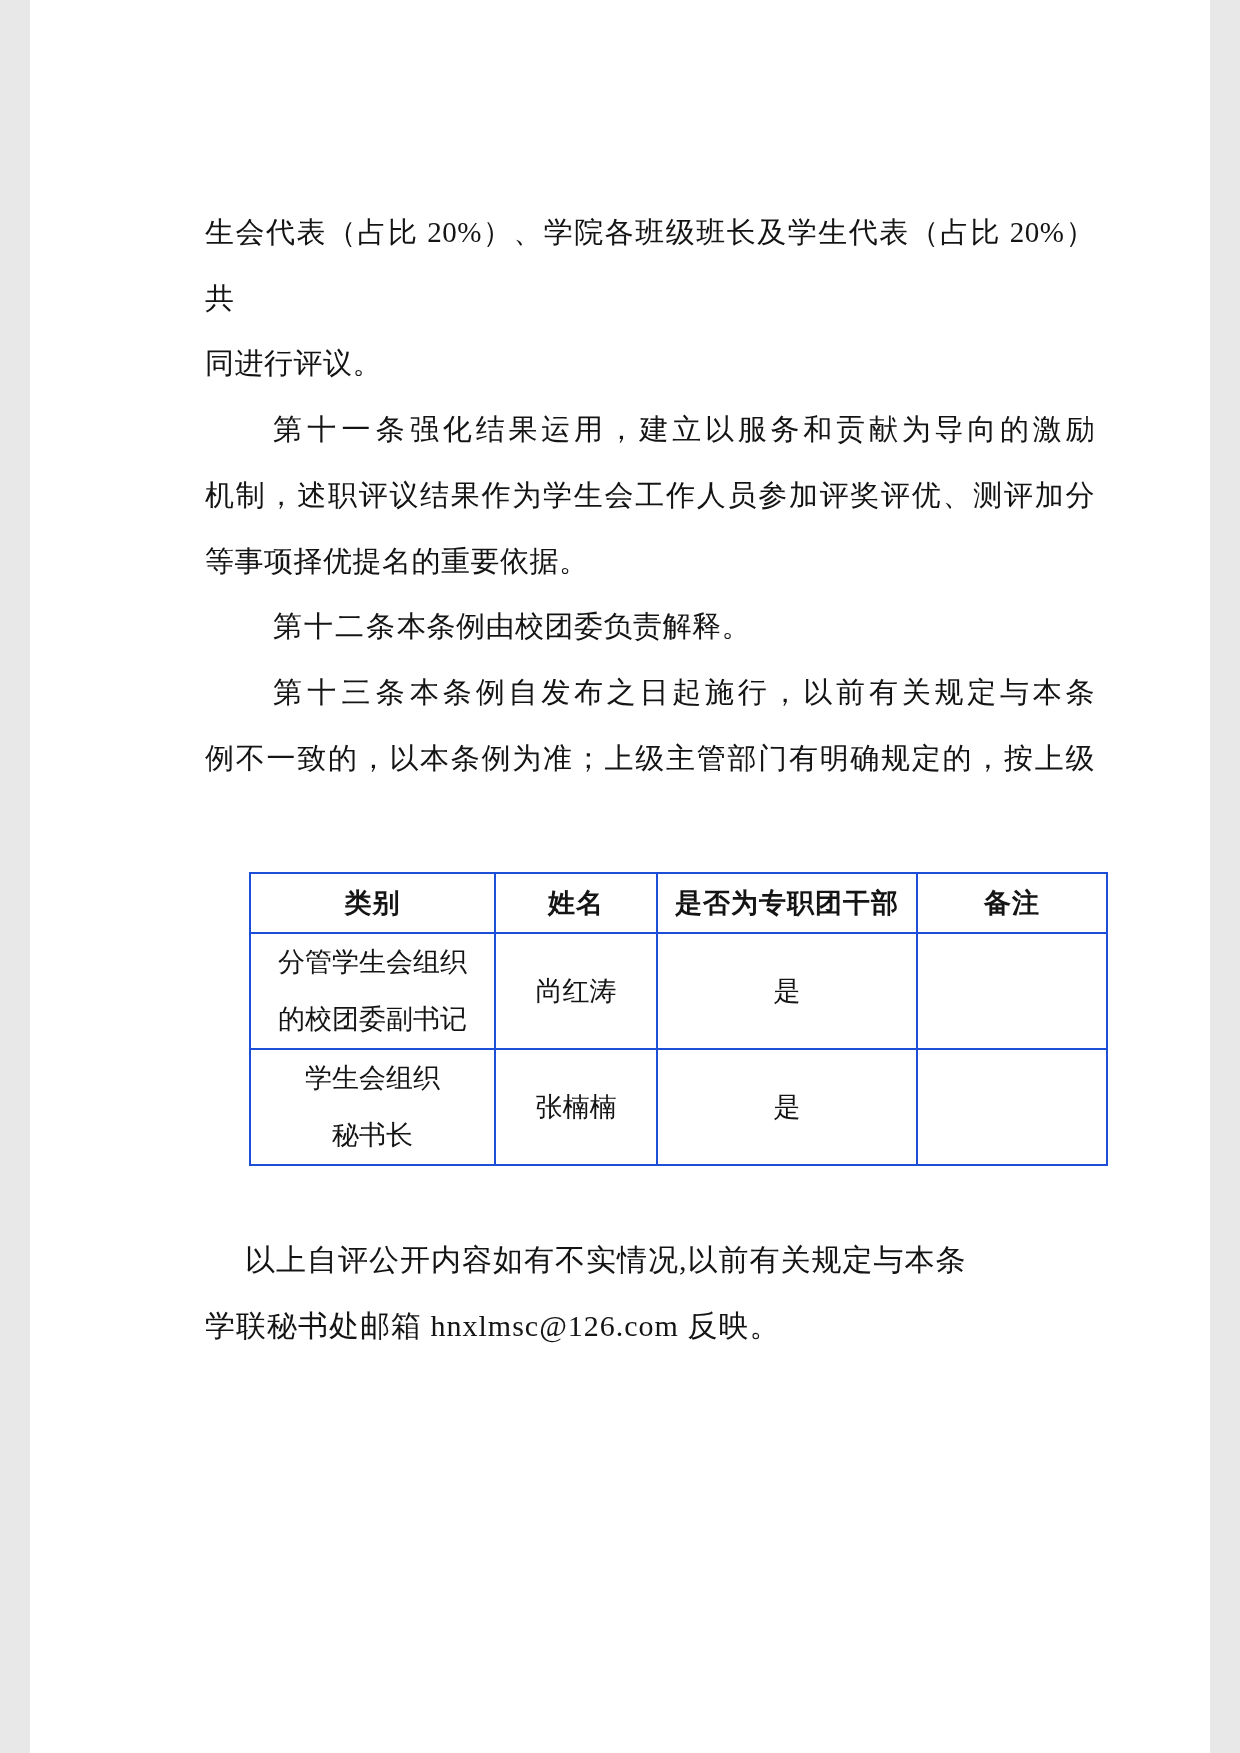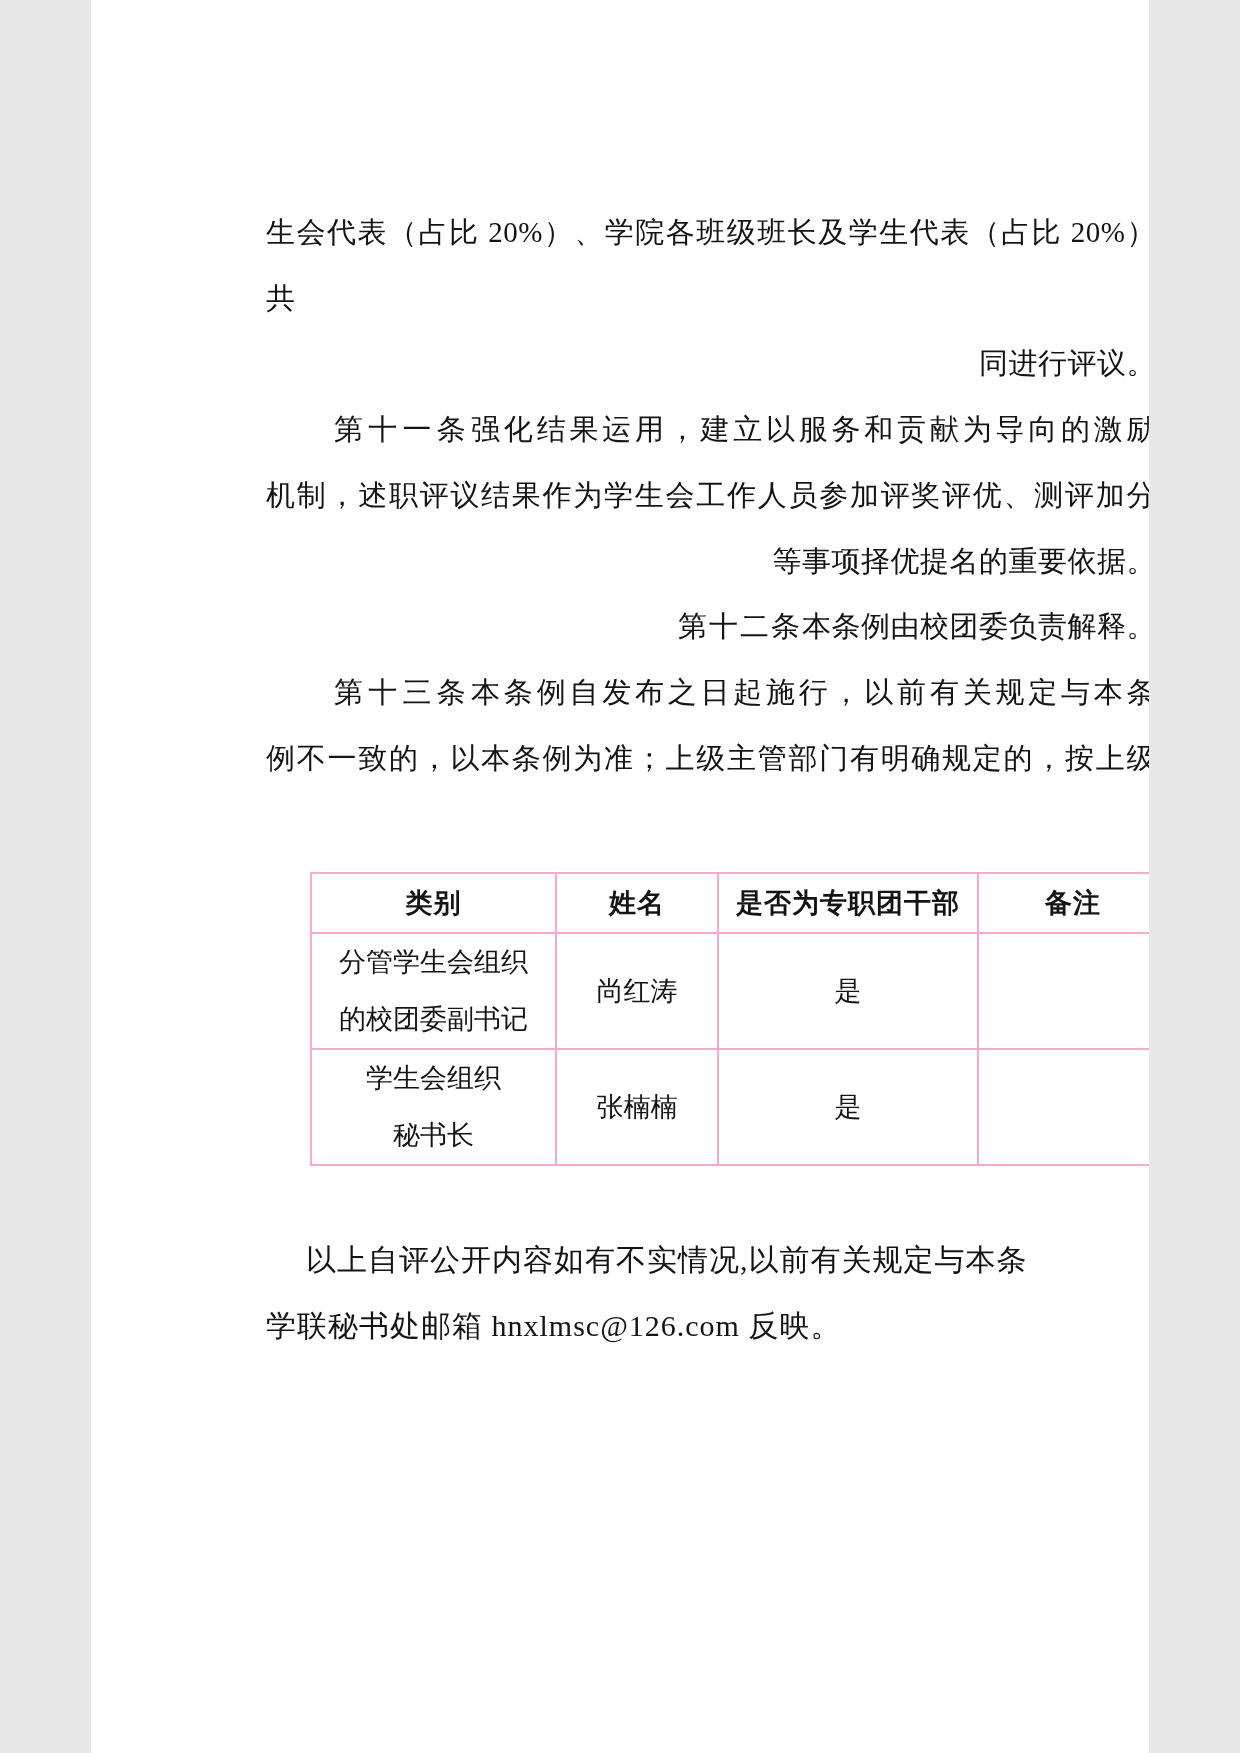--- a/index.html
+++ b/index.html
@@ -1,31 +1,31 @@
 <!DOCTYPE html>
 <html><head>
 <meta charset="utf-8">
 <style>
   html,body{margin:0;padding:0;background:#e8e8e8;}
   .page{
     position:relative;
-    width:1058px;height:1753px;
+    width:1180px;height:1753px;
     background:#ffffff;
     margin:0 auto;
     overflow:hidden;
     color:#141414;
     font-family:"Liberation Serif","DejaVu Serif",serif;
   }
   
   .doc-body{
     position:absolute;left:175px;top:200px;width:890px;
     font-size:29px;line-height:65.7px;
     letter-spacing:0.5px;
   }
-  .line{white-space:nowrap;text-align:right;}
+  .line{white-space:nowrap;}
   .line.fill{white-space:normal;text-align:justify;text-align-last:justify;}
   .line.indent{text-indent:68px;}
   .law-label{font-weight:normal;letter-spacing:2px;}
   
   .section-heading{
     position:absolute;left:220px;top:805px;
     font-family:"Liberation Sans","DejaVu Sans",sans-serif;
     font-weight:bold;font-size:34px;line-height:40px;
     letter-spacing:1px;
   }
@@ -34,21 +34,21 @@
     position:absolute;left:219px;top:872px;
     border-collapse:collapse;table-layout:fixed;
     width:857px;
     font-size:27px;
   }
   .resp-table col.c1{width:245px;}
   .resp-table col.c2{width:162px;}
   .resp-table col.c3{width:260px;}
   .resp-table col.c4{width:190px;}
   .resp-table th,.resp-table td{
-    border:2px solid #f9a8d4;
+    border:2px solid #1d4ed8;
     text-align:center;vertical-align:middle;
     padding:0;
     font-weight:normal;
   }
   .resp-table th{height:58px;font-weight:bold;letter-spacing:1px;}
   .resp-table tr.r1 td{height:114px;}
   .resp-table tr.r2 td{height:111px;}
   .cat-line{line-height:57px;}
   
   .closing{

